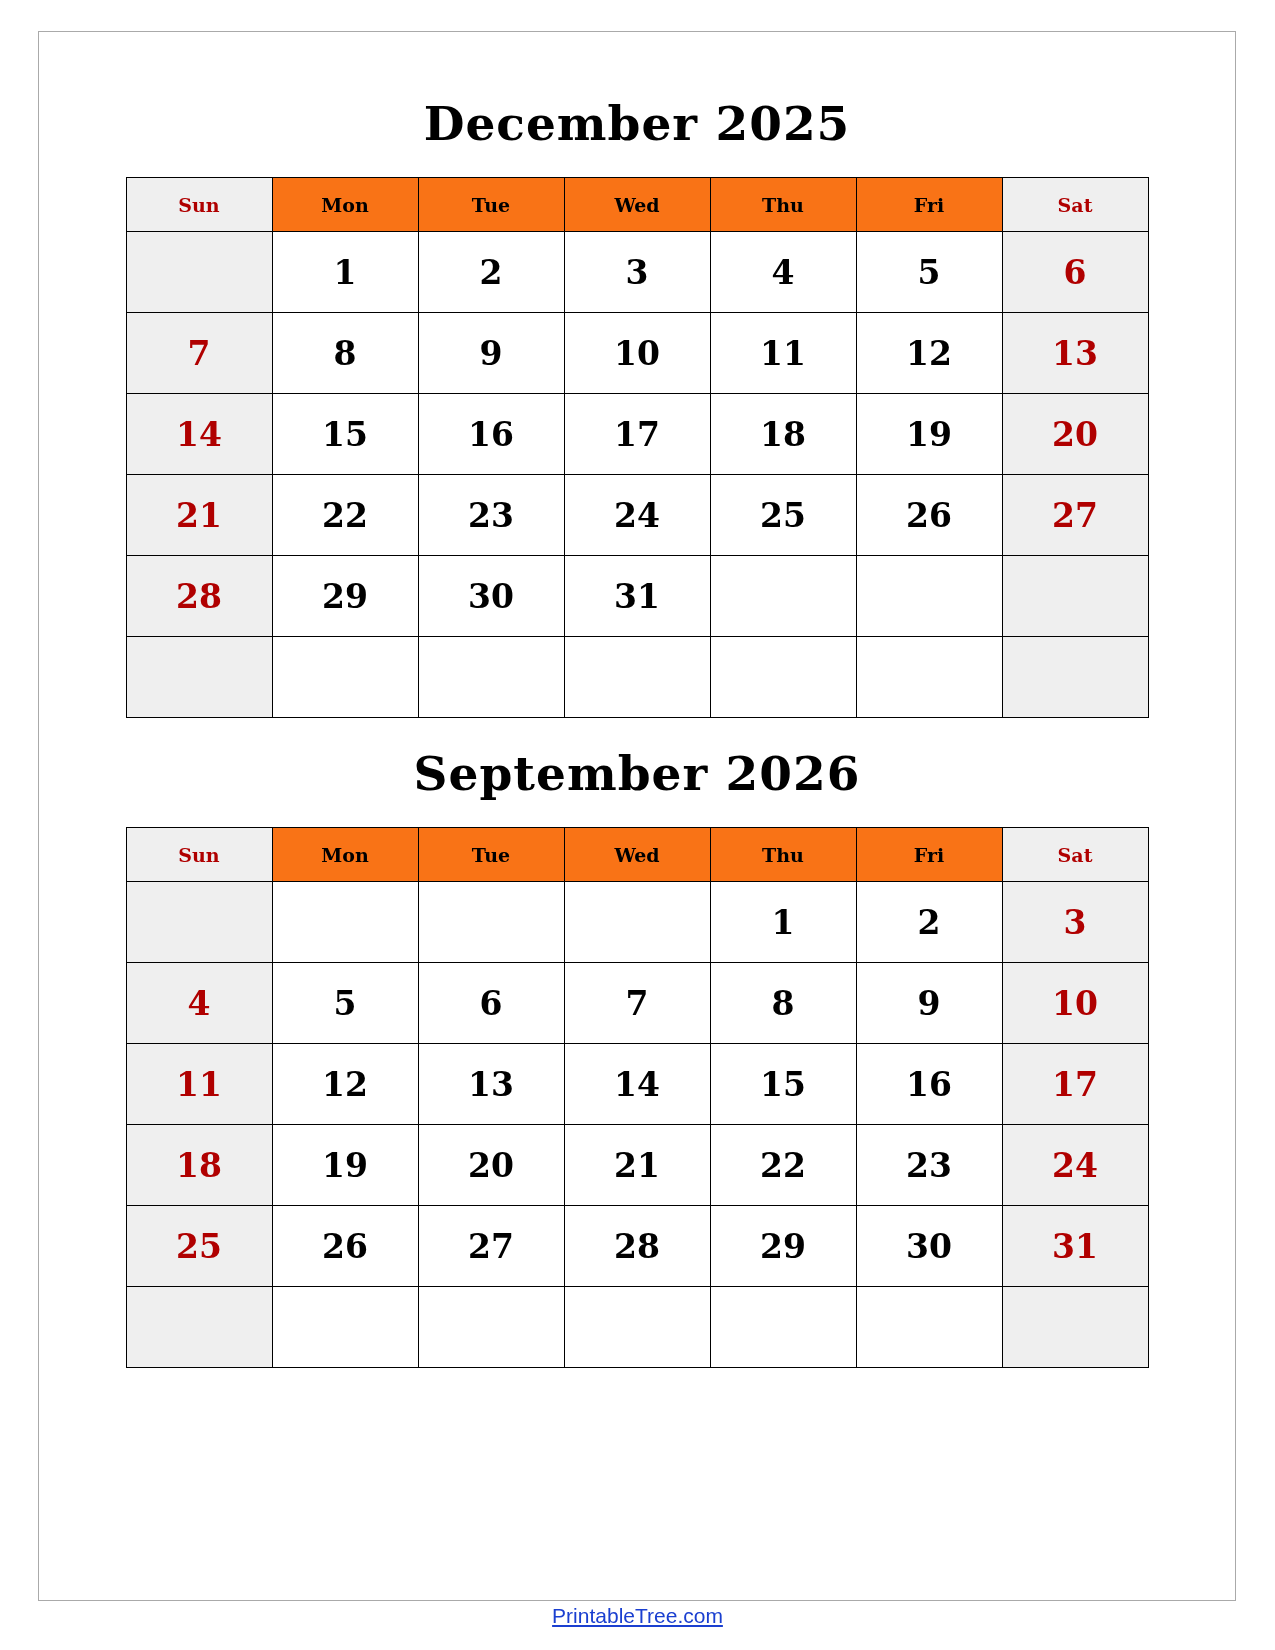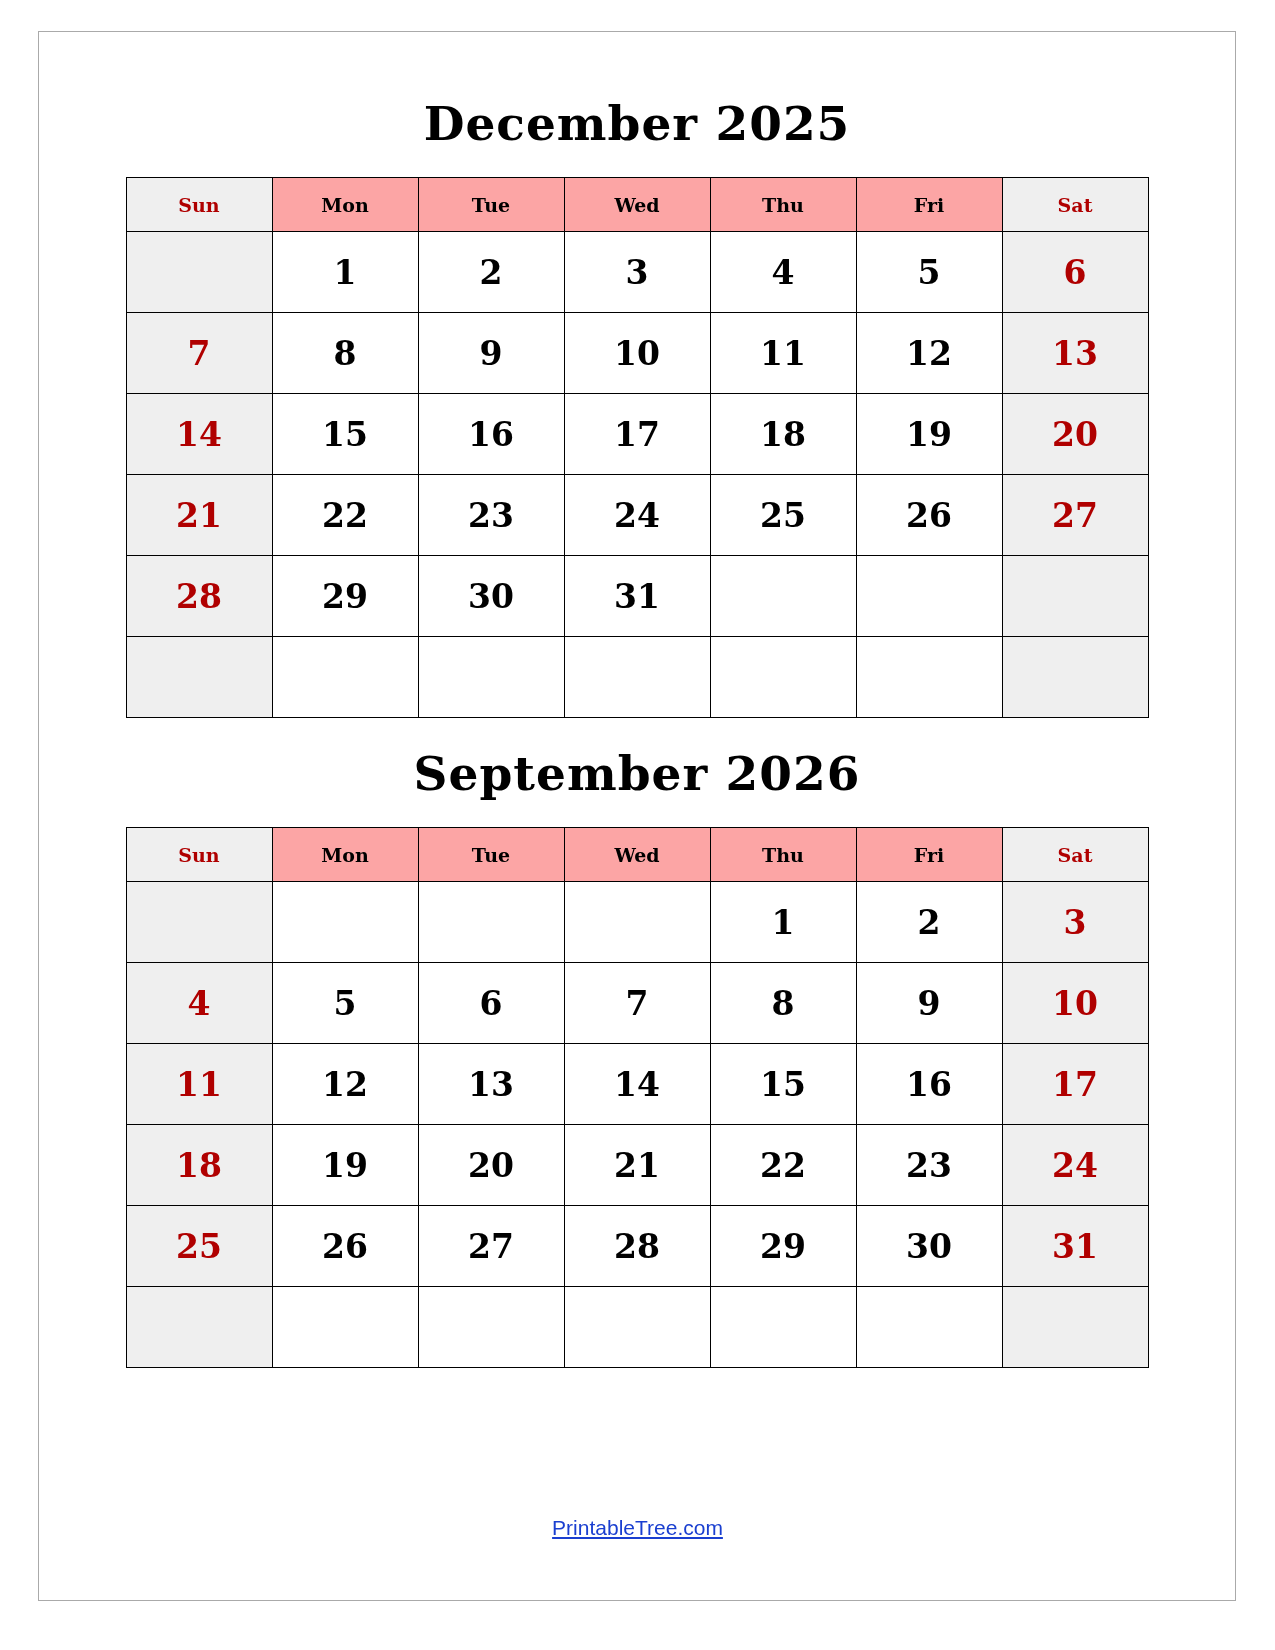--- a/index.html
+++ b/index.html
@@ -66,37 +66,37 @@
     font-family: "DejaVu Serif", serif;
     font-size: 19px;
     font-weight: bold;
     background: #efefef;
   }
   table.cal th.weekend-head {
     color: #b00000;
   }
   table.cal th.weekday-head {
     color: #000000;
-    background: #fca5a5;
+    background: #f97316;
   }
   table.cal td {
     height: 80px;
     font-family: "DejaVu Serif", serif;
     font-size: 33px;
     font-weight: bold;
     background: #ffffff;
   }
   table.cal td.weekend {
     background: #efefef;
     color: #b00000;
   }
   .footer {
     position: absolute;
     left: 0;
-    top: 1516px;
+    top: 1604px;
     width: 1275px;
     text-align: center;
   }
   .footer a {
     font-family: "Liberation Sans", sans-serif;
     font-size: 21px;
     color: #1a3fd0;
     text-decoration: underline;
   }
 </style>

